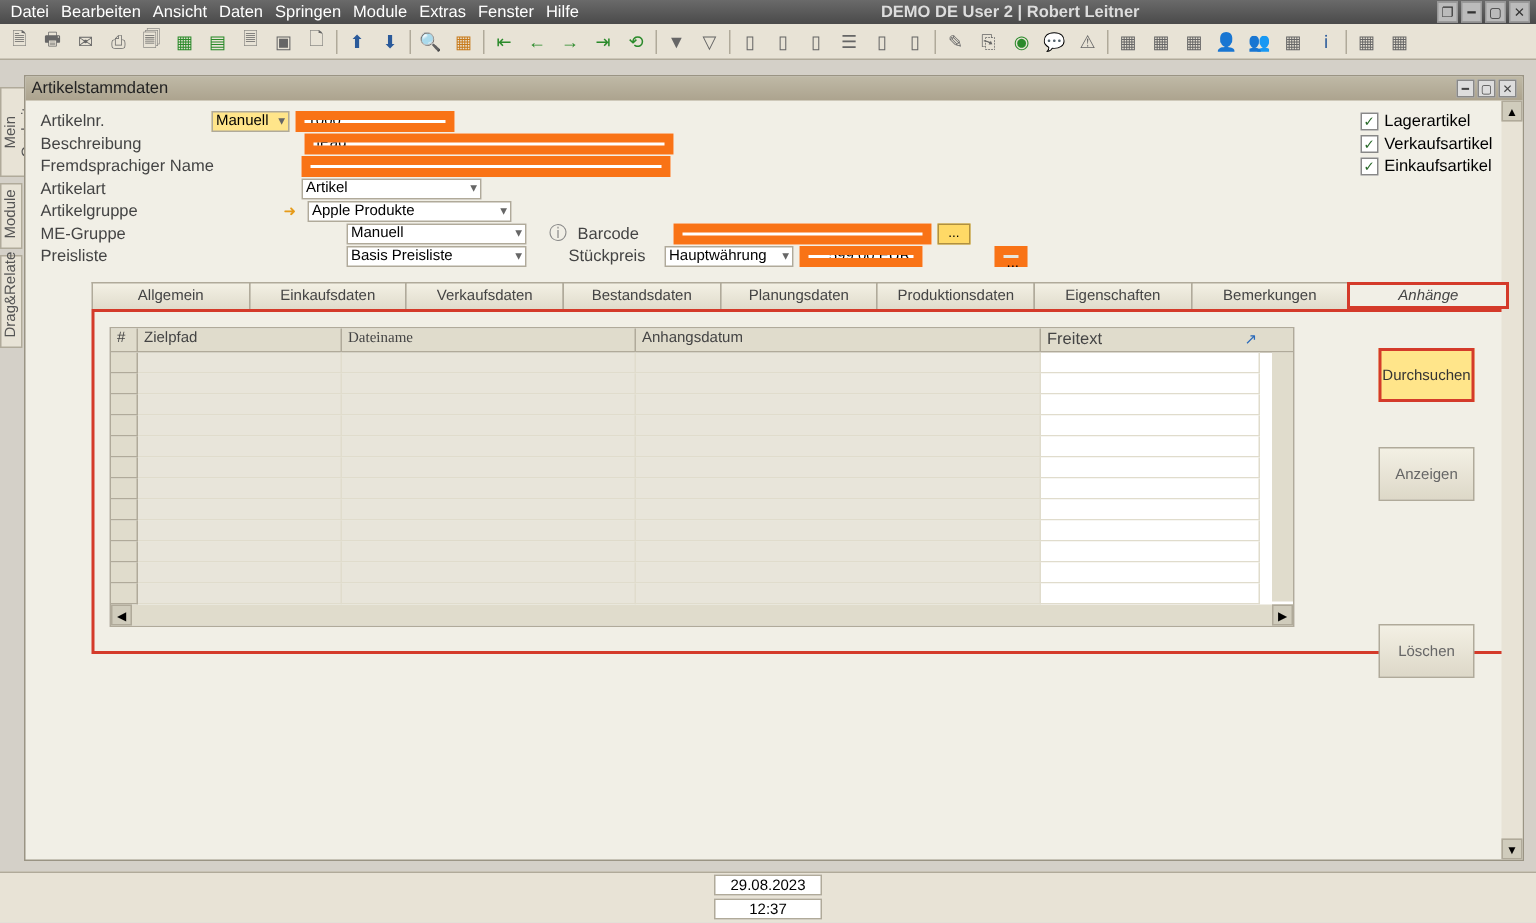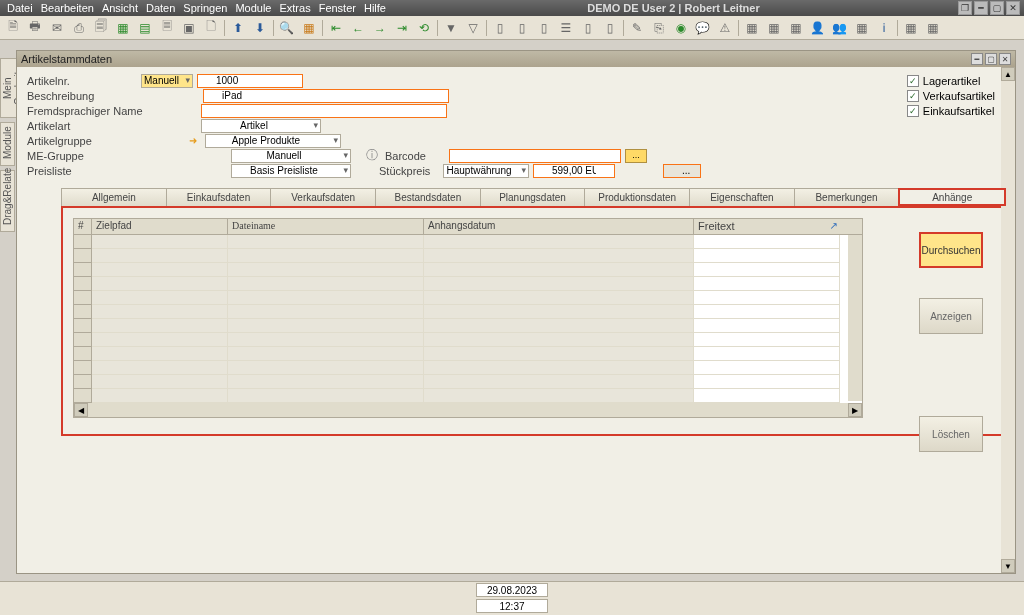--- a/index.html
+++ b/index.html
@@ -30,34 +30,34 @@
   
   .mainwin { position:absolute; left:16px; top:50px; right:8px; height:524px; background:#f1efe6; border:1px solid #9a9484;}
   .winhdr { height:16px; background:linear-gradient(to bottom,#bfb9a6,#aca38e); color:#222; font-size:10px; padding:1px 4px; display:flex; justify-content:space-between; align-items:center;}
   .winhdr-icons { display:flex; gap:2px;}
   .wicon { width:12px; height:12px; border:1px solid #888; font-size:8px; display:flex; align-items:center; justify-content:center; color:#444; background:#ddd; cursor:pointer;}
 
   
   .formarea { padding: 6px 10px 4px 10px; position:relative; }
   .formrow { display:flex; align-items:center; height:15px; gap:4px;}
   .lbl { width:110px; color:#444; }
-  .fld { height:14px; border:1px solid #f97316; background:#fff; padding:0 18px; font-size:10px;}
+  .fld { height:14px; border:6px solid #f97316; background:#fff; padding:0 2px; font-size:10px;}
   .fld.yellow { background:#ffe58a; }
-  .sel { height:14px; border:1px solid #b0aa9a; background:#fff; font-size:10px; padding:0 16px 0 2px; position:relative;text-align:center;}
+  .sel { height:14px; border:1px solid #b0aa9a; background:#fff; font-size:10px; padding:0 16px 0 2px; position:relative;}
   .sel::after { content:"▾"; position:absolute; right:2px; top:0; font-size:9px; color:#666;}
   .link-arrow { width:12px; height:12px; color:#e69b1a; font-size:10px;}
   .checkboxes { position:absolute; right:20px; top:6px;}
   .cbrow { display:flex; align-items:center; gap:4px; height:15px;}
   .cb { width:12px; height:12px; border:1px solid #888; background:#fff; display:flex; align-items:center; justify-content:center; font-size:9px; color:#2a6a2a;}
   .btn-small { width:22px; height:14px; background:#ffd966; border:1px solid #b09040; font-size:9px;}
 
   
   .tabbar { display:flex; margin: 6px 10px 0 44px; border-bottom:none;}
   .tab { flex:1; height:18px; background:linear-gradient(to bottom,#f3f0e4,#e0dccc); border:1px solid #b0aa9a; border-bottom:none; display:flex; align-items:center; justify-content:center; font-size:10px; color:#444; cursor:pointer; margin-right:-1px;}
-  .tab.active { background:#f1efe6; border:2px solid #d43a2a; border-bottom:2px solid #d43a2a; z-index:2;}
+  .tab.active { background:#f1efe6; border:2px solid #d43a2a; border-bottom:2px solid #d43a2a; z-index:2;font-style:italic;}
 
   
   .tablewrap { margin: 0 10px 6px 44px; border:2px solid #d43a2a; padding: 10px 10px 10px 10px; height:230px; background:#f1efe6; position:relative;}
   .grid { position:absolute; left:10px; top:10px; width:790px; height:200px; border:1px solid #b0aa9a; background:#fff;}
   .grid-head { display:flex; height:16px; background:#e0dccc; border-bottom:1px solid #b0aa9a;}
   .gh { border-right:1px solid #b0aa9a; padding:1px 4px; font-size:10px; color:#444;}
   .gh.num { width:18px;}
   .gh.c1 { width:136px;}
   .gh.c2 { width:196px;font-family:Liberation Serif, serif;}
   .gh.c3 { width:270px;}

